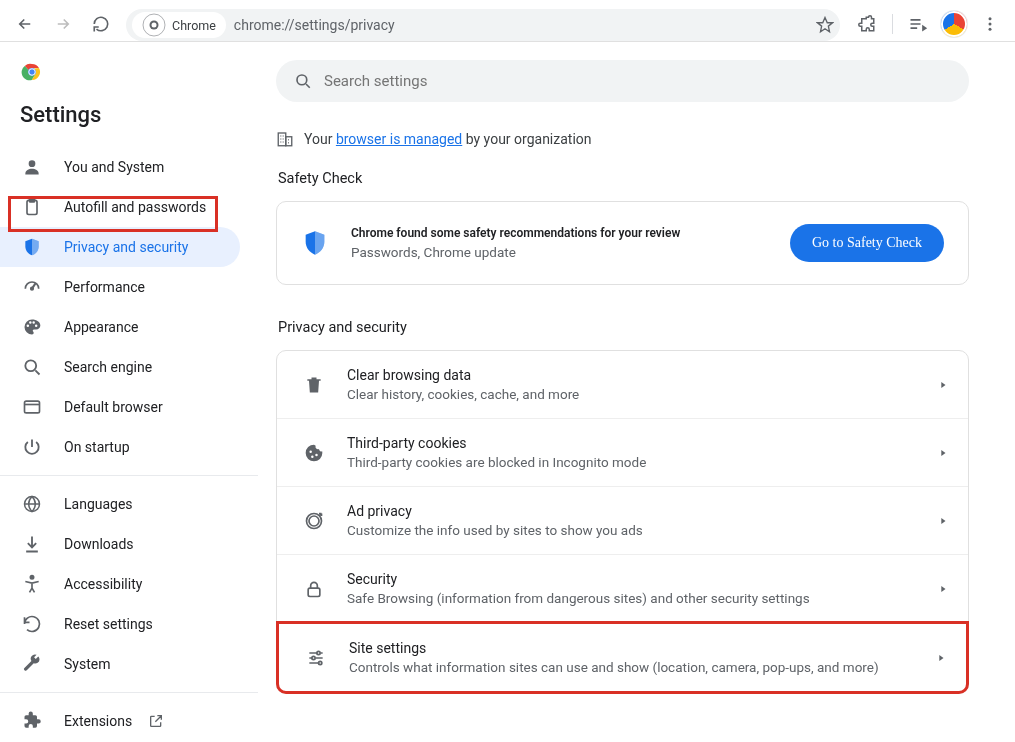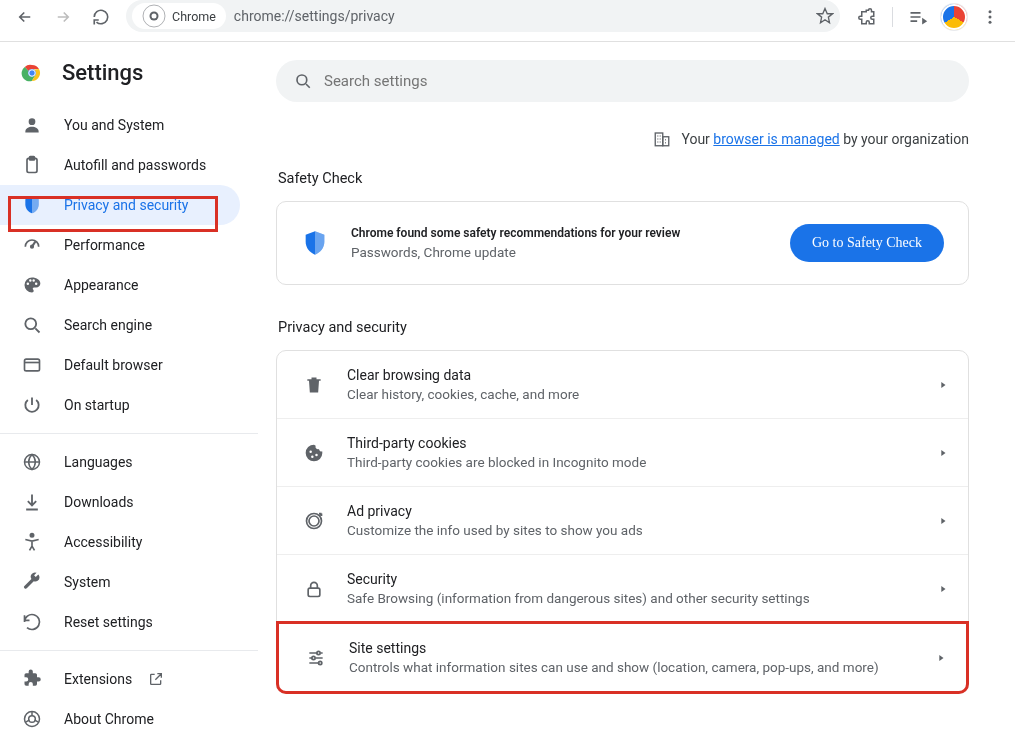--- a/index.html
+++ b/index.html
@@ -1,48 +1,48 @@
 <!DOCTYPE html>
 <html><head>
 <meta charset="utf-8">
 <style>
   * { box-sizing: border-box; margin: 0; padding: 0; font-family: "Segoe UI", Roboto, Arial, sans-serif; }
   body { width:1015px; height:742px; background:#fff; overflow:hidden; color:#202124; }
 
   
-  .toolbar { height:42px; background:#fff; display:flex; align-items:flex-start; padding:0 8px; gap:4px; border-bottom:1px solid #e0e0e0;}
+  .toolbar { height:42px; background:#fff; display:flex; align-items:flex-end; padding:0 8px; gap:4px; border-bottom:1px solid #e0e0e0;}
   .tb-btn { width:34px; height:34px; display:flex; align-items:center; justify-content:center; color:#5f6368; border-radius:50%; cursor:pointer;}
   .tb-btn.disabled { color:#bdbdbd; }
   .omnibox { flex:0 0 714px; height:32px; background:#f1f3f4; border-radius:16px; display:flex; align-items:center; padding:0 6px 0 6px; margin-left:4px;}
   .chrome-chip { background:#fff; border-radius:14px; height:26px; display:flex; align-items:center; gap:6px; padding:0 10px; font-size:12.5px; color:#3c4043;}
   .url { color:#5f6368; font-size:14px; margin-left:8px; flex:1;}
   .star { color:#5f6368; }
   .tb-right { display:flex; align-items:center; gap:2px; margin-left:auto;}
   .divider-v { width:1px; height:20px; background:#dadce0; margin:0 6px;}
   .avatar { width:26px; height:26px; border-radius:50%; background:conic-gradient(#ea4335 0 33%, #fbbc05 33% 66%, #1a73e8 66% 100%); box-shadow:inset 0 0 0 2px #fff,0 0 0 1px #e8eaed;}
 
   .app { display:flex; height:700px; }
 
   
   .sidebar { width:258px; padding-top:18px; }
-  .brand { display:flex; align-items:flex-end; gap:18px; padding:0 0 20px 20px;}
+  .brand { display:flex; align-items:flex-start; gap:18px; padding:0 0 20px 20px;flex-direction:column;}
   .brand-title { font-size:22px; font-weight:500; }
   .nav { list-style:none; }
   .nav-sep { height:1px; background:#e8eaed; margin:8px 0;}
   .nav-item { display:flex; align-items:center; gap:22px; height:40px; padding-left:22px; font-size:14px; color:#202124; cursor:pointer; border-radius:0 20px 20px 0;}
   .nav-item .ic { width:20px; height:20px; display:flex; align-items:center; justify-content:center; color:#5f6368;}
   .nav-item.active { background:#e8f0fe; color:#1a73e8;}
   .nav-item.active .ic { color:#1a73e8;}
   .ext-link { width:16px; height:16px; margin-left:-6px; color:#5f6368;}
 
   
   .main { flex:1; padding:18px 46px 0 18px;}
   .search-wrap { background:#f1f3f4; border-radius:22px; height:42px; display:flex; align-items:center; padding:0 18px; gap:12px;}
   .search-wrap input { border:none; background:transparent; outline:none; font-size:15px; flex:1; color:#4d7c0f;}
-  .managed-row { display:flex; justify-content:flex-end; align-items:center; gap:10px; font-size:14px; color:#3c4043; margin:28px 0 22px;}
+  .managed-row { display:flex; justify-content:flex-start; align-items:center; gap:10px; font-size:14px; color:#3c4043; margin:28px 0 22px;}
   .managed-row a { color:#1a73e8; text-decoration:underline;}
   .section-label { font-size:14.5px; color:#202124; margin:0 0 14px 2px;}
 
   .card { border:1px solid #e0e0e0; border-radius:10px; background:#fff; }
   .safety-card { display:flex; align-items:center; padding:22px 24px; gap:22px; margin-bottom:34px;}
   .shield-badge { width:28px; height:28px; color:#1a73e8;}
   .safety-text { flex:1;}
   .safety-text .t { font-size:12px; font-weight:600; color:#202124;}
   .safety-text .s { font-size:13.5px; color:#5f6368; margin-top:4px;}
   .primary-btn { background:#1a73e8; color:#fff; border:none; padding:0 22px; height:38px; border-radius:19px; font-size:14px; font-weight:500; cursor:pointer;font-family:Liberation Serif, serif;}
@@ -232,33 +232,33 @@
           <span class="ic">
             <svg width="20" height="20" viewBox="0 0 24 24" fill="none" stroke="currentColor" stroke-width="2">
               <circle cx="12" cy="4" r="2" fill="currentColor"></circle>
               <path d="M4 9l8 2 8-2M12 11v6M9 22l3-5 3 5"></path>
             </svg>
           </span>
           <span>Accessibility</span>
         </li>
       <li class="nav-item">
           <span class="ic">
+            <svg width="20" height="20" viewBox="0 0 24 24" fill="none" stroke="currentColor" stroke-width="2">
+              <path d="M3 12a9 9 0 1 1 3 6.7M3 4v6h6"></path>
+            </svg>
+          </span>
+          <span>Reset settings</span>
+        </li>
+      <li class="nav-item">
+          <span class="ic">
             <svg width="20" height="20" viewBox="0 0 24 24" fill="currentColor">
               <path d="M21 6.5a5 5 0 0 1-6.9 4.6L6 19.2a2 2 0 1 1-2.8-2.8l8.1-8.1A5 5 0 0 1 17.5 1l-3 3 2 2 3-3c.8.9 1.5 2.1 1.5 3.5z"></path>
             </svg>
           </span>
           <span>System</span>
-        </li>
-      <li class="nav-item">
-          <span class="ic">
-            <svg width="20" height="20" viewBox="0 0 24 24" fill="none" stroke="currentColor" stroke-width="2">
-              <path d="M3 12a9 9 0 1 1 3 6.7M3 4v6h6"></path>
-            </svg>
-          </span>
-          <span>Reset settings</span>
         </li>
       <li class="nav-sep"></li>
       <li class="nav-item">
           <span class="ic">
             <svg width="20" height="20" viewBox="0 0 24 24" fill="currentColor">
               <path d="M20 10h-2V7a2 2 0 0 0-2-2h-3V3a2.5 2.5 0 1 0-5 0v2H5a2 2 0 0 0-2 2v3h2a2.5 2.5 0 1 1 0 5H3v3a2 2 0 0 0 2 2h3v-2a2.5 2.5 0 1 1 5 0v2h3a2 2 0 0 0 2-2v-3h2a2.5 2.5 0 1 0 0-5z"></path>
             </svg>
           </span>
           <span>Extensions</span>
           <svg class="ext-link" viewBox="0 0 24 24" fill="none" stroke="currentColor" stroke-width="2">

